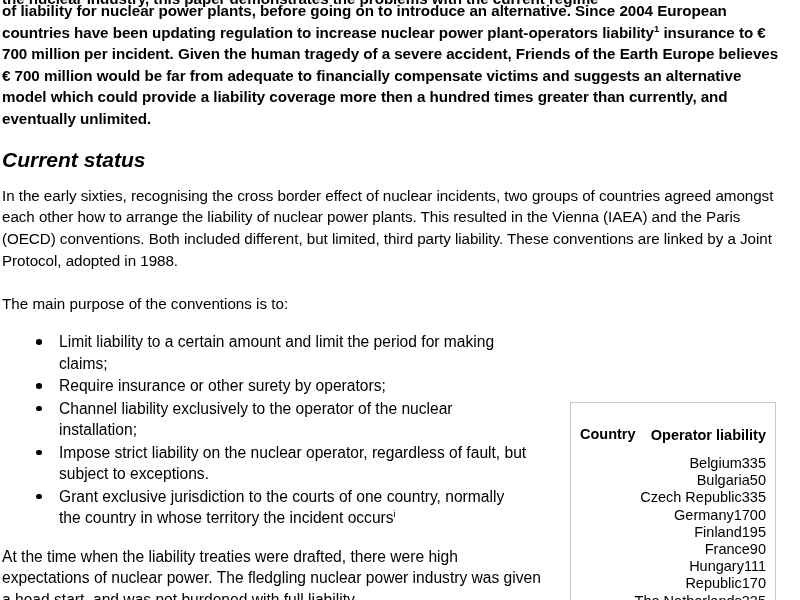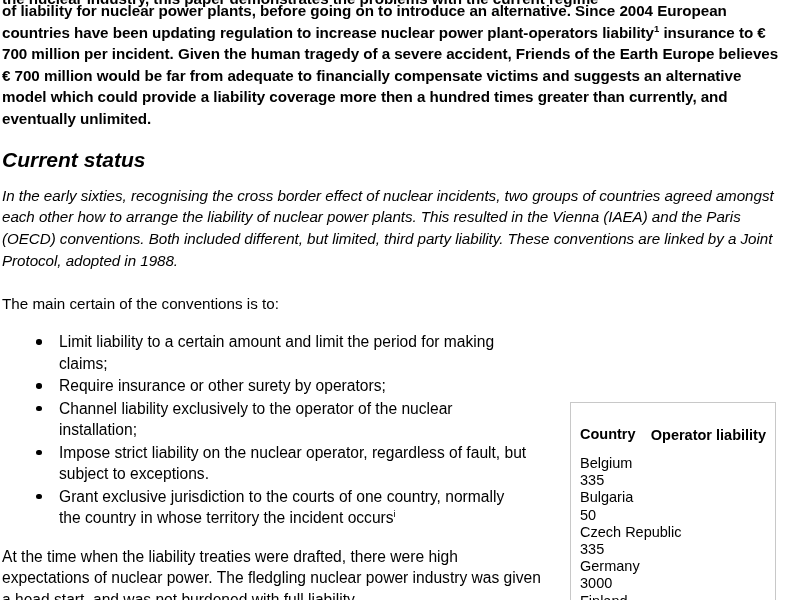--- a/index.html
+++ b/index.html
@@ -67,21 +67,20 @@
     font-size: 14.5px;
     display: block;
     white-space: nowrap;
   }
   .lt-row {
     display: flex;
     justify-content: flex-end;
     align-items: baseline;
     line-height: 17.2px;
     white-space: nowrap;
-    flex-direction: column;
   }
   .lt-row .c {
     font-size: 14.5px;
   }
   .lt-row .v {
     font-size: 14.5px;
     text-align: right;
   }
 
   
@@ -103,21 +102,20 @@
     font-style: italic;
     font-size: 21px;
     line-height: 22px;
     margin: 19px 0 0 0;
   }
   p.body {
     font-size: 15.2px;
     line-height: 21.7px;
     margin: 14px 0 0 0;
     letter-spacing: -0.05px;
-    font-style: italic;
   }
   p.lead {
     font-size: 15.2px;
     line-height: 21.7px;
     margin: 22px 0 0 0;
   }
   sup {
     font-size: 9.5px;
     vertical-align: super;
     line-height: 0;
@@ -193,21 +191,21 @@
         <div class="lt-row">
           <span class="c">Bulgaria</span>
           <span class="v">50</span>
         </div>
         <div class="lt-row">
           <span class="c">Czech Republic</span>
           <span class="v">335</span>
         </div>
         <div class="lt-row">
           <span class="c">Germany</span>
-          <span class="v">3000</span>
+          <span class="v">1700</span>
         </div>
         <div class="lt-row">
           <span class="c">Finland</span>
           <span class="v">195</span>
         </div>
         <div class="lt-row">
           <span class="c">France</span>
           <span class="v">90</span>
         </div>
         <div class="lt-row">
@@ -226,21 +224,21 @@
   </div>
 
   <div class="flow">
 
     <p class="intro"><span>of liability for nuclear power plants, before going on to introduce an alternative. Since 2004 European countries have been updating regulation to increase nuclear power plant-operators liability</span><sup>1</sup><span> insurance to € 700 million per incident. Given the human tragedy of a severe accident, Friends of the Earth Europe believes € 700 million would be far from adequate to financially compensate victims and suggests an alternative model which could provide a liability coverage more then a hundred times greater than currently, and eventually unlimited.</span></p>
 
     <h2 class="section">Current status</h2>
 
     <p class="body">In the early sixties, recognising the cross border effect of nuclear incidents, two groups of countries agreed amongst each other how to arrange the liability of nuclear power plants. This resulted in the Vienna (IAEA) and the Paris (OECD) conventions. Both included different, but limited, third party liability. These conventions are linked by a Joint Protocol, adopted in 1988.</p>
 
-    <p class="lead">The main certain of the conventions is to:</p>
+    <p class="lead">The main purpose of the conventions is to:</p>
 
     <ul class="purpose" id="purpose-list">
         <li><span class="bullet"></span><span>Limit liability to a certain amount and limit the period for making claims;</span></li>
         <li><span class="bullet"></span><span>Require insurance or other surety by operators;</span></li>
         <li><span class="bullet"></span><span>Channel liability exclusively to the operator of the nuclear installation;</span></li>
         <li><span class="bullet"></span><span>Impose strict liability on the nuclear operator, regardless of fault, but subject to exceptions.</span></li>
         <li><span class="bullet"></span><span>Grant exclusive jurisdiction to the courts of one country, normally the country in whose territory the incident occurs</span><sup>i</sup></li>
       </ul>
 
     <p class="tail">At the time when the liability treaties were drafted, there were high expectations of nuclear power. The fledgling nuclear power industry was given a head start, and was not burdened with full liability.</p>

